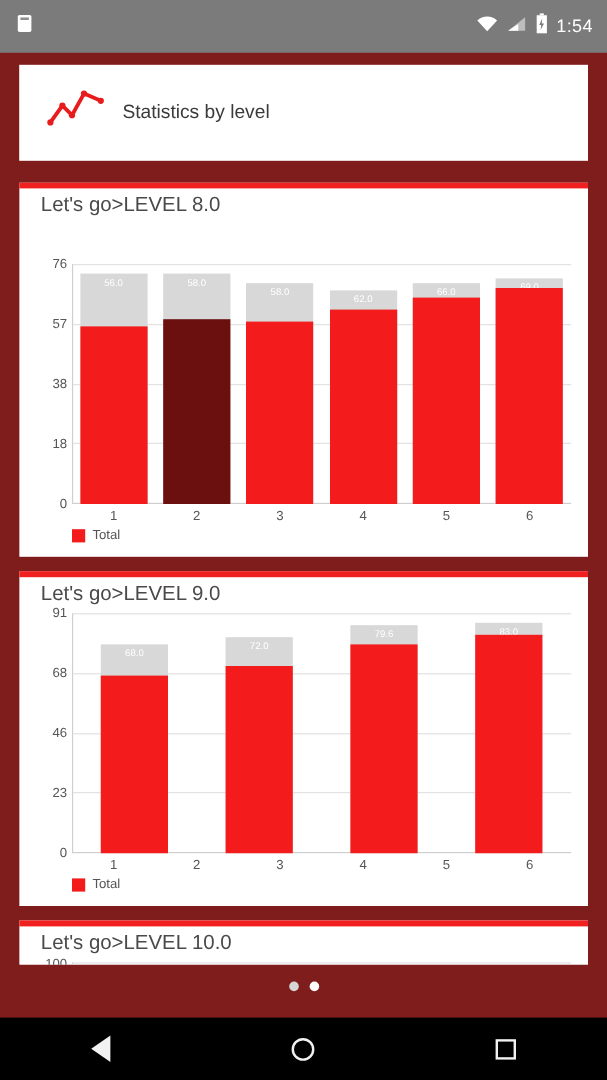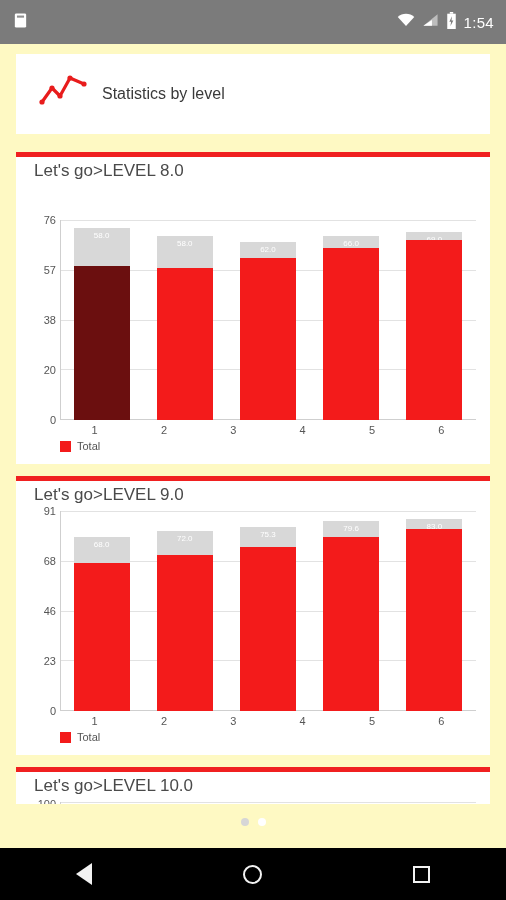--- a/index.html
+++ b/index.html
@@ -5,21 +5,21 @@
   * { box-sizing: border-box; margin: 0; padding: 0; }
   html, body {
     width: 506px; height: 900px;
     font-family: "Liberation Sans", sans-serif;
     background: #8f8f8f;
     overflow: hidden;
   }
   #app {
     position: relative;
     width: 506px; height: 900px;
-    background: #fef9c3;
+    background: #7f1d1d;
   }
 
   
   .statusbar {
     height: 44px;
     background: #7b7b7b;
     display: flex;
     align-items: center;
     padding: 0 12px;
     color: #ffffff;
@@ -257,30 +257,36 @@
   <div class="cards">
 
     <div class="chart-card">
       <div class="card-title">Let's go&gt;LEVEL 8.0</div>
       <div class="plot-wrap">
         <div class="plot" style="height:200px;margin-top:35px;">
           <div class="y-axis">
             <div class="y-tick" style="top:0%">76</div>
             <div class="y-tick" style="top:25%">57</div>
             <div class="y-tick" style="top:50%">38</div>
-            <div class="y-tick" style="top:75%">20</div>
+            <div class="y-tick" style="top:75%">18</div>
             <div class="y-tick" style="top:100%">0</div>
           </div>
           <div class="grid">
             <div class="gridline" style="top:0%"></div>
             <div class="gridline" style="top:25%"></div>
             <div class="gridline" style="top:50%"></div>
             <div class="gridline" style="top:75%"></div>
           </div>
           <div class="bars">
+            <div class="bar-slot">
+              <div class="bar-bg" style="height:96%">
+                  <span class="bar-val">56.0</span>
+                </div>
+              <div class="bar-fg" style="height:74%"></div>
+            </div>
             <div class="bar-slot">
               <div class="bar-bg" style="height:96%">
                   <span class="bar-val">58.0</span>
                 </div>
               <div class="bar-fg dark" style="height:77%"></div>
             </div>
             <div class="bar-slot">
               <div class="bar-bg" style="height:92%">
                   <span class="bar-val">58.0</span>
                 </div>
@@ -345,26 +351,20 @@
                 </div>
               <div class="bar-fg" style="height:74%"></div>
             </div>
             <div class="bar-slot">
               <div class="bar-bg" style="height:90%">
                   <span class="bar-val">72.0</span>
                 </div>
               <div class="bar-fg" style="height:78%"></div>
             </div>
             <div class="bar-slot">
-              <div class="bar-bg" style="height:92%">
-                  <span class="bar-val">75.3</span>
-                </div>
-              <div class="bar-fg" style="height:82%"></div>
-            </div>
-            <div class="bar-slot">
               <div class="bar-bg" style="height:95%">
                   <span class="bar-val">79.6</span>
                 </div>
               <div class="bar-fg" style="height:87%"></div>
             </div>
             <div class="bar-slot">
               <div class="bar-bg" style="height:96%">
                   <span class="bar-val">83.0</span>
                 </div>
               <div class="bar-fg" style="height:91%"></div>

